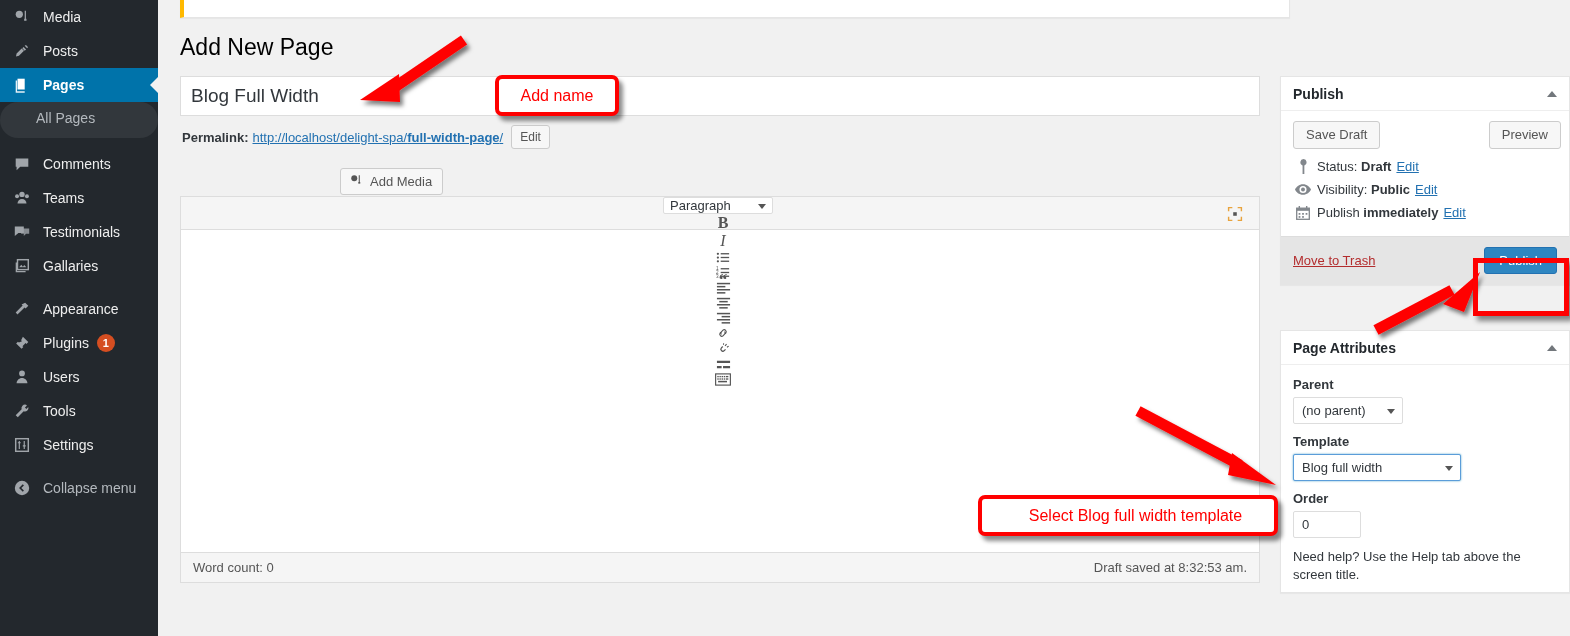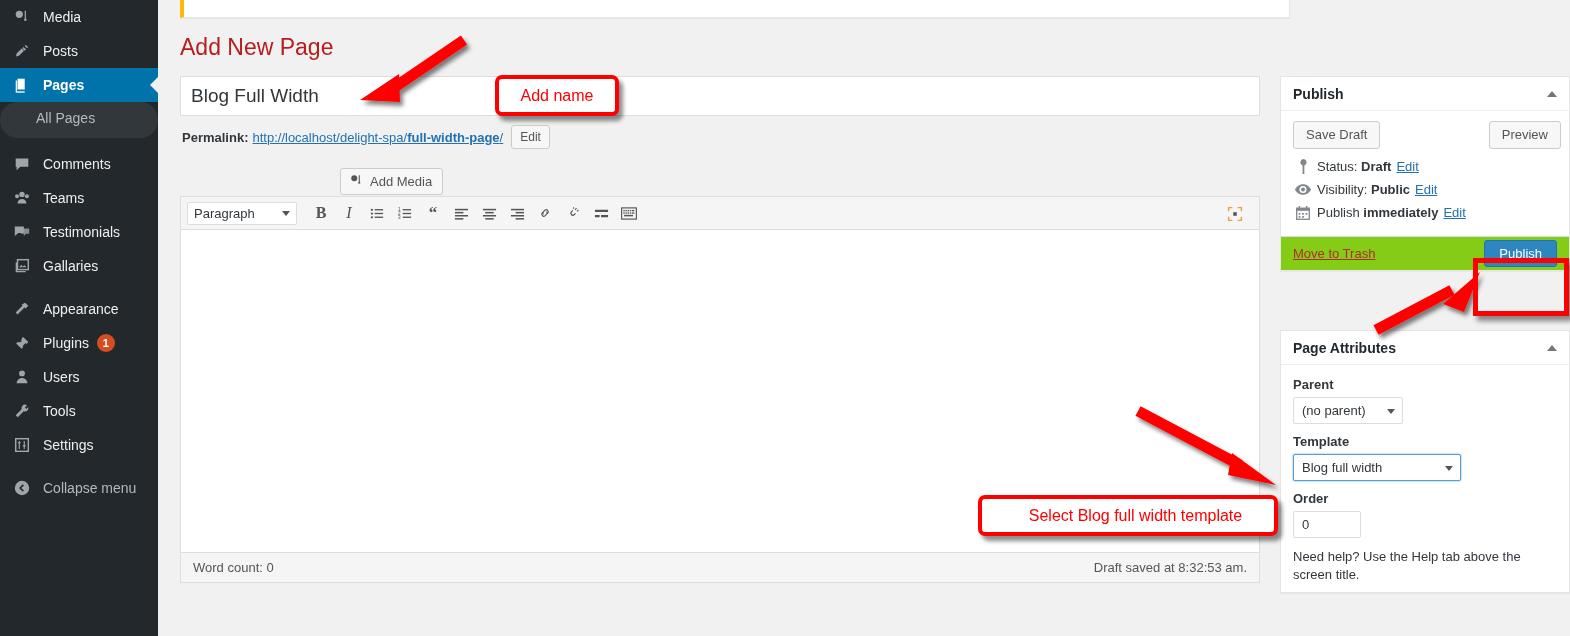--- a/index.html
+++ b/index.html
@@ -75,21 +75,21 @@
     width:1110px; height:40px;
     background:#fff;
     border:1px solid #e5e5e5;
     border-left:4px solid #ffb900;
     box-shadow:0 1px 1px rgba(0,0,0,.04);
   }
 
   .page-title {
     position:absolute; left:22px; top:33px;
     font-size:23px; font-weight:400;
-    color:#b91c1c;
+    color:#000000;
     line-height:29px;
   }
 
   
   .title-wrap {
     position:absolute; left:22px; top:76px;
     width:1080px; height:40px;
   }
   .title-input {
     width:100%; height:40px;
@@ -148,20 +148,21 @@
     background:#fff;
     border:1px solid #ddd;
   }
   .editor-toolbar {
     height:33px;
     background:#f5f5f5;
     border-bottom:1px solid #ddd;
     display:flex; align-items:center;
     padding-left:6px;
     position:relative;
+    flex-direction:column;
   }
   .sel-paragraph {
     width:110px; height:23px;
     background:#fff;
     border:1px solid #ddd;
     border-radius:2px;
     font-size:13px;
     color:#32373c;
     display:flex; align-items:center;
     padding:0 6px;
@@ -272,24 +273,24 @@
   .misc-ico {
     width:20px; margin-right:4px;
     display:flex; align-items:center; justify-content:center;
     color:#82878c;
   }
   .misc-ico svg { fill:#82878c; }
   .misc-row b { font-weight:700; }
   .edit-link { color:#2271b1; text-decoration:underline; margin-left:5px; cursor:pointer; }
   .major-actions {
     display:flex; align-items:center; justify-content:space-between;
-    background:#84cc16;
+    background:#e5e5e5;
     border-top:1px solid #ddd;
     padding:10px 12px;
-    height:34px;
+    height:48px;
   }
   .trash-link {
     color:#b32d2e;
     text-decoration:underline;
     font-size:13px;
     cursor:pointer;
   }
   .btn-primary {
     background:#2e86c1;
     border:1px solid #2271b1;

